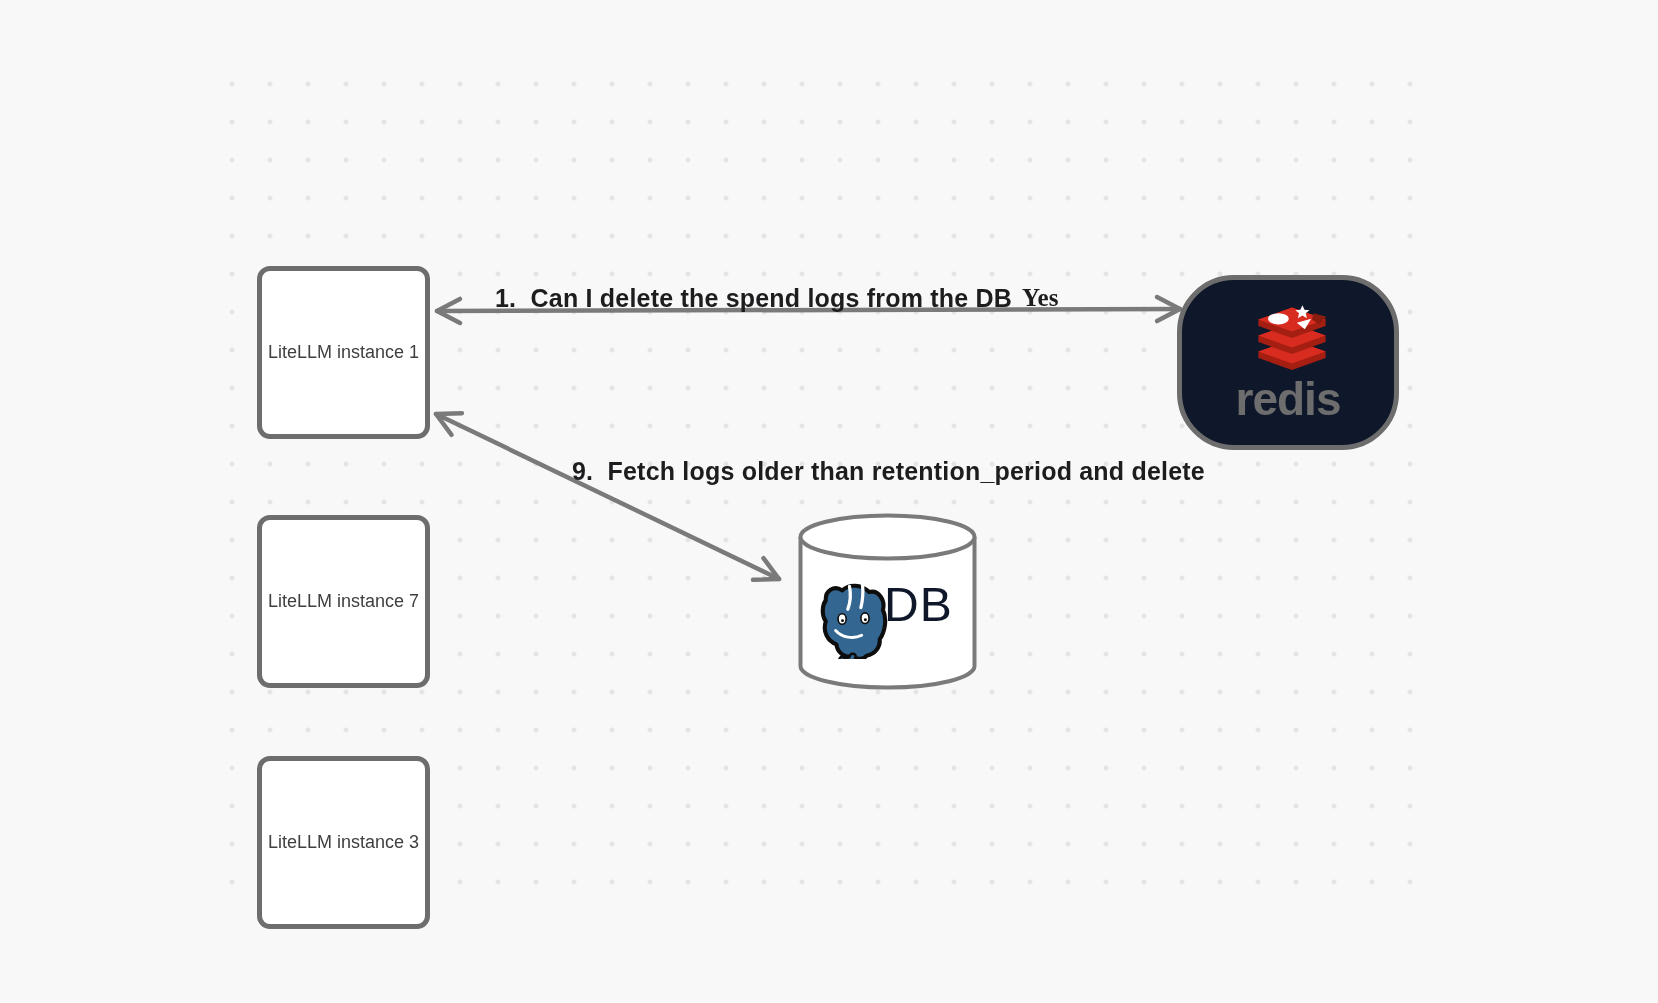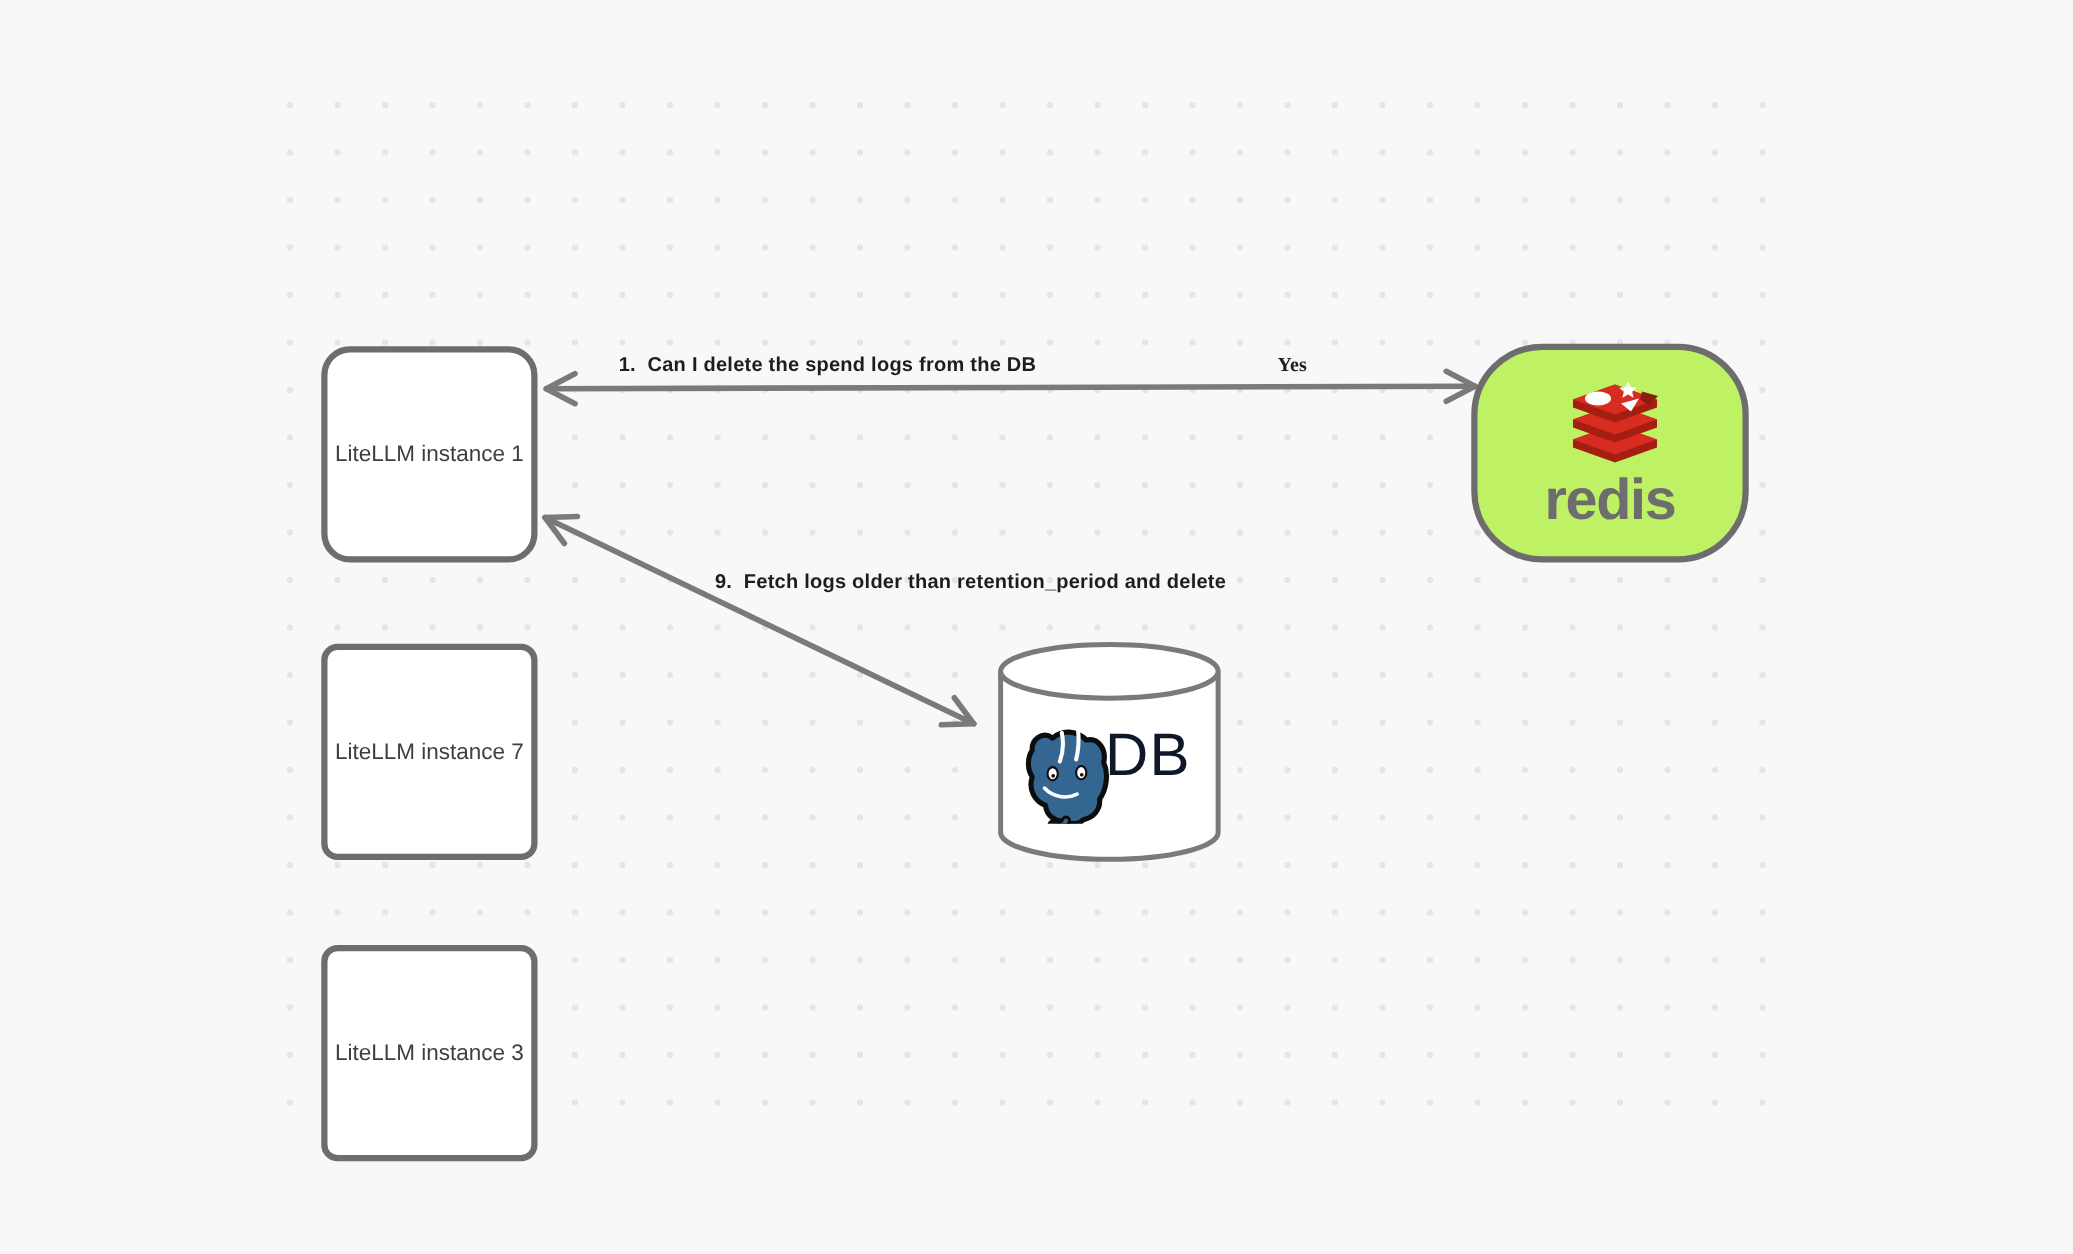--- a/index.html
+++ b/index.html
@@ -18,48 +18,48 @@
   .node-box {
     position:absolute; width:173px; height:173px;
     background:#ffffff;
     border:5px solid #6d6d6d;
     border-radius:13px;
     display:flex; align-items:center; justify-content:center;
   }
   .node-box .label {
     font-size:18px; color:#3f3f3f; text-align:center; line-height:1.2;
   }
-  #instance-1 { left:257px; top:277px;border-radius:23px; }
+  #instance-1 { left:257px; top:266px; }
   #instance-2 { left:257px; top:515px; }
   #instance-3 { left:257px; top:756px; }
 
   .redis-node {
     position:absolute; left:1177px; top:275px; width:222px; height:175px;
-    background:#bef264;
+    background:#0f172a;
     border:5px solid #6d6d6d;
     border-radius:57px;
   }
   .redis-logo { position:absolute; left:64px; top:22px; width:92px; height:76px; }
   .redis-wordmark {
     position:absolute; left:0; right:0; top:92px;
     text-align:center; font-size:46px; font-weight:bold;
     color:#6d6d6d; letter-spacing:-1px;
   }
 
   .db-cylinder-wrap { position:absolute; left:797px; top:513px; width:181px; height:177px; }
   .pg-logo { position:absolute; left:819px; top:579px; width:74px; height:80px; }
   .db-label {
     position:absolute; left:884px; top:577px;
     font-size:48px; font-weight:500; color:#0f172a; letter-spacing:1px;
   }
 
   .edge-layer { position:absolute; left:0; top:0; width:1658px; height:1003px; pointer-events:none; }
 
   .edge-label {
-    position:absolute; font-size:16px; font-weight:bold; color:#1d1d1f;
+    position:absolute; font-size:25px; font-weight:bold; color:#1d1d1f;
     white-space:pre; letter-spacing:0.2px;
   }
   #edge1-label { left:495px; top:284px; }
   #edge1-response { left:1022px; top:284px;font-family:Liberation Serif, serif; }
   #edge2-label { left:572px; top:457px; }
 </style>
 </head>
 <body>
 
 <div class="dot-grid"></div>

